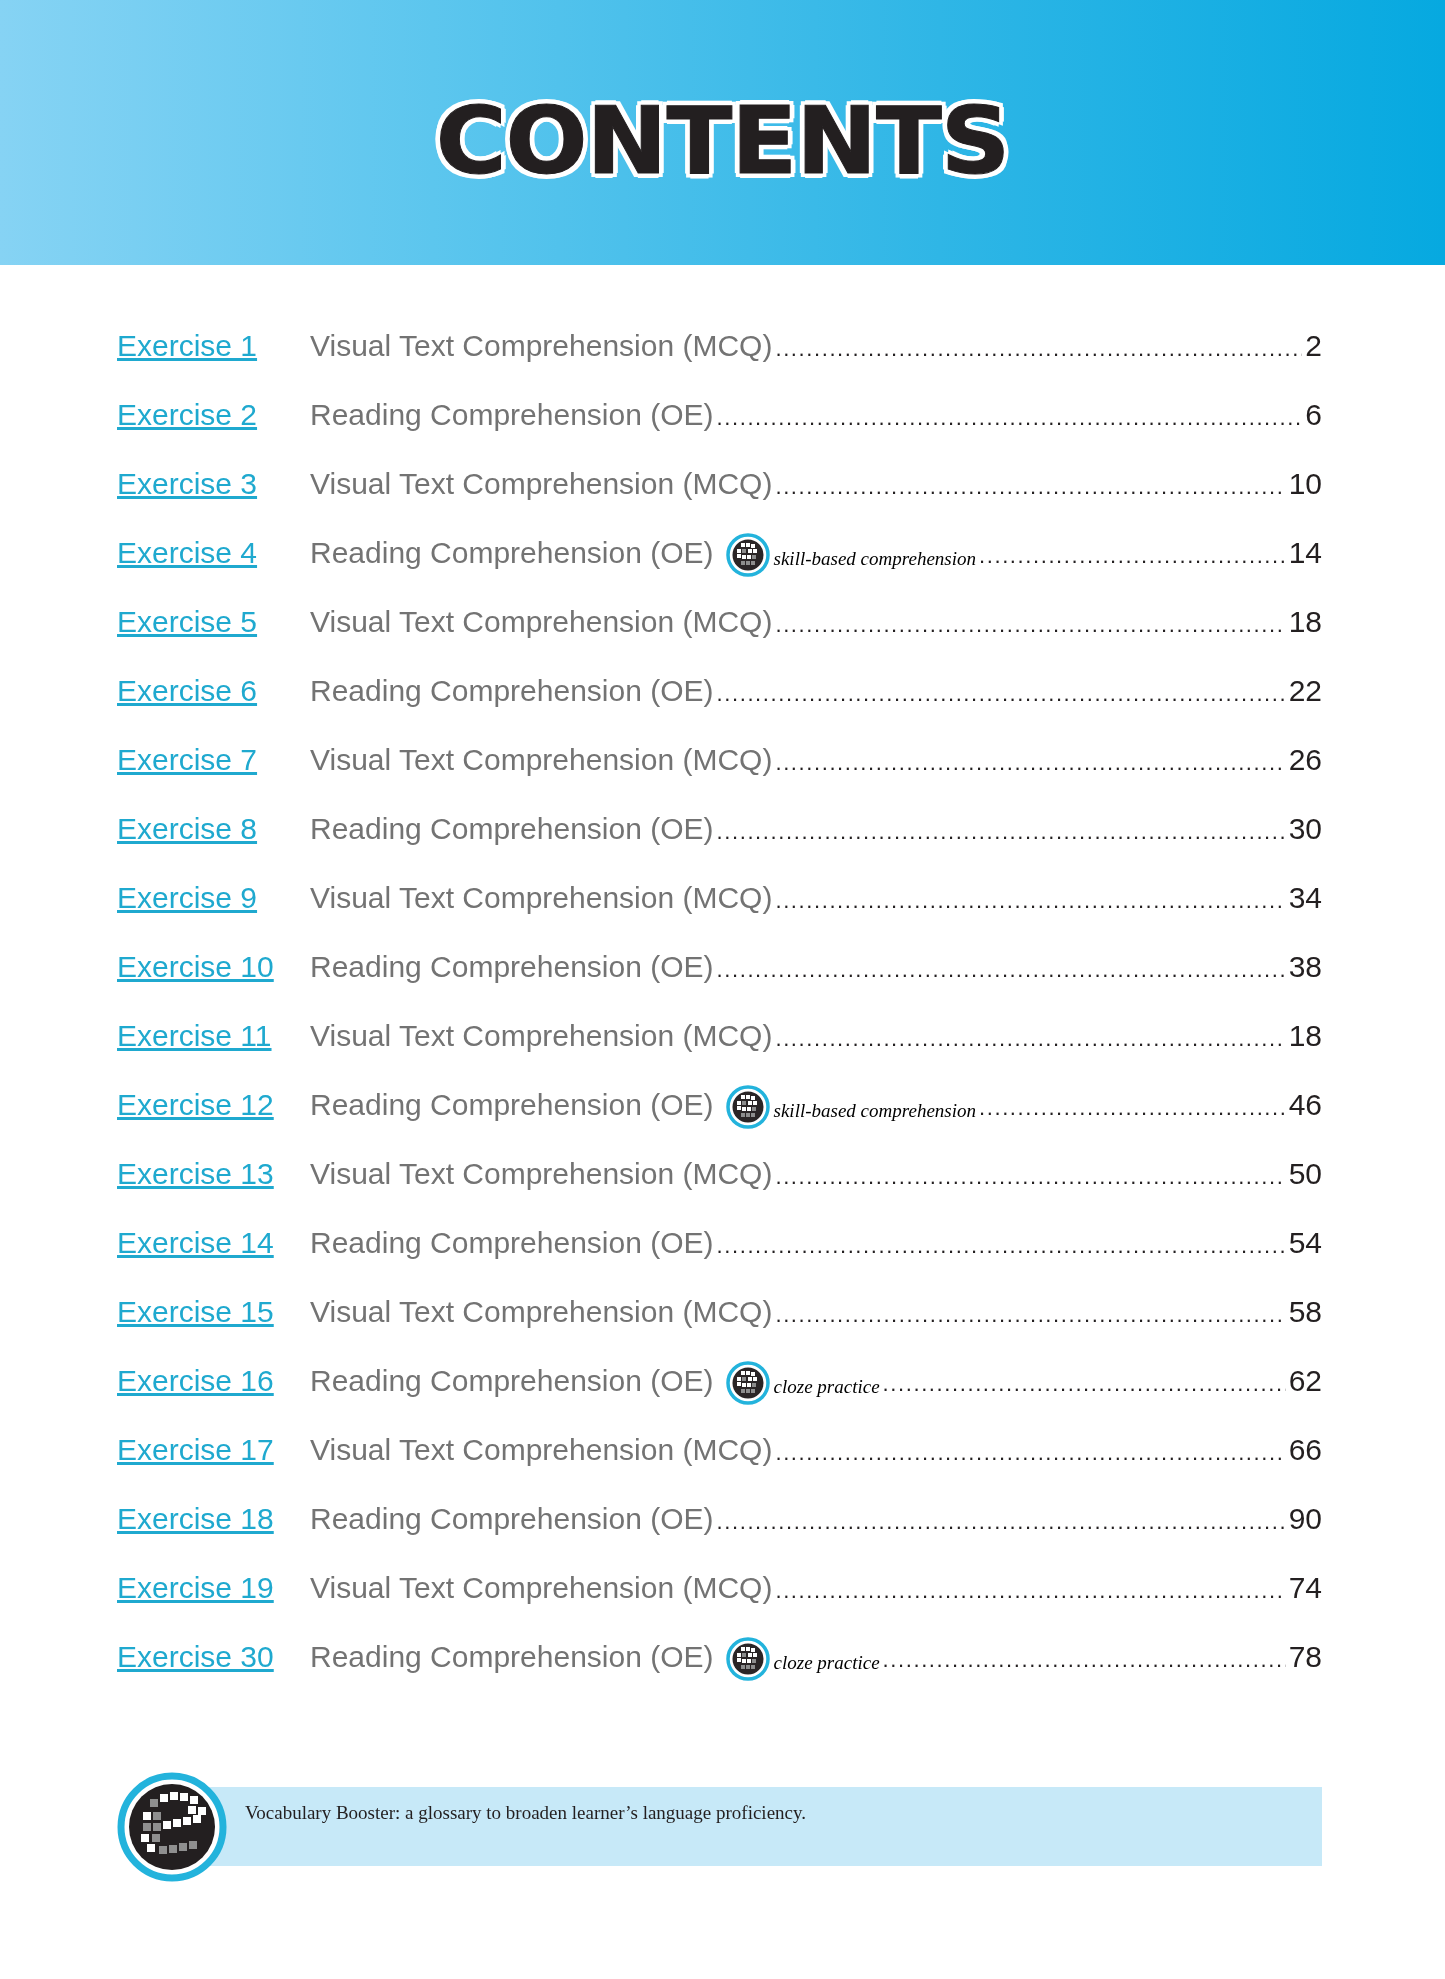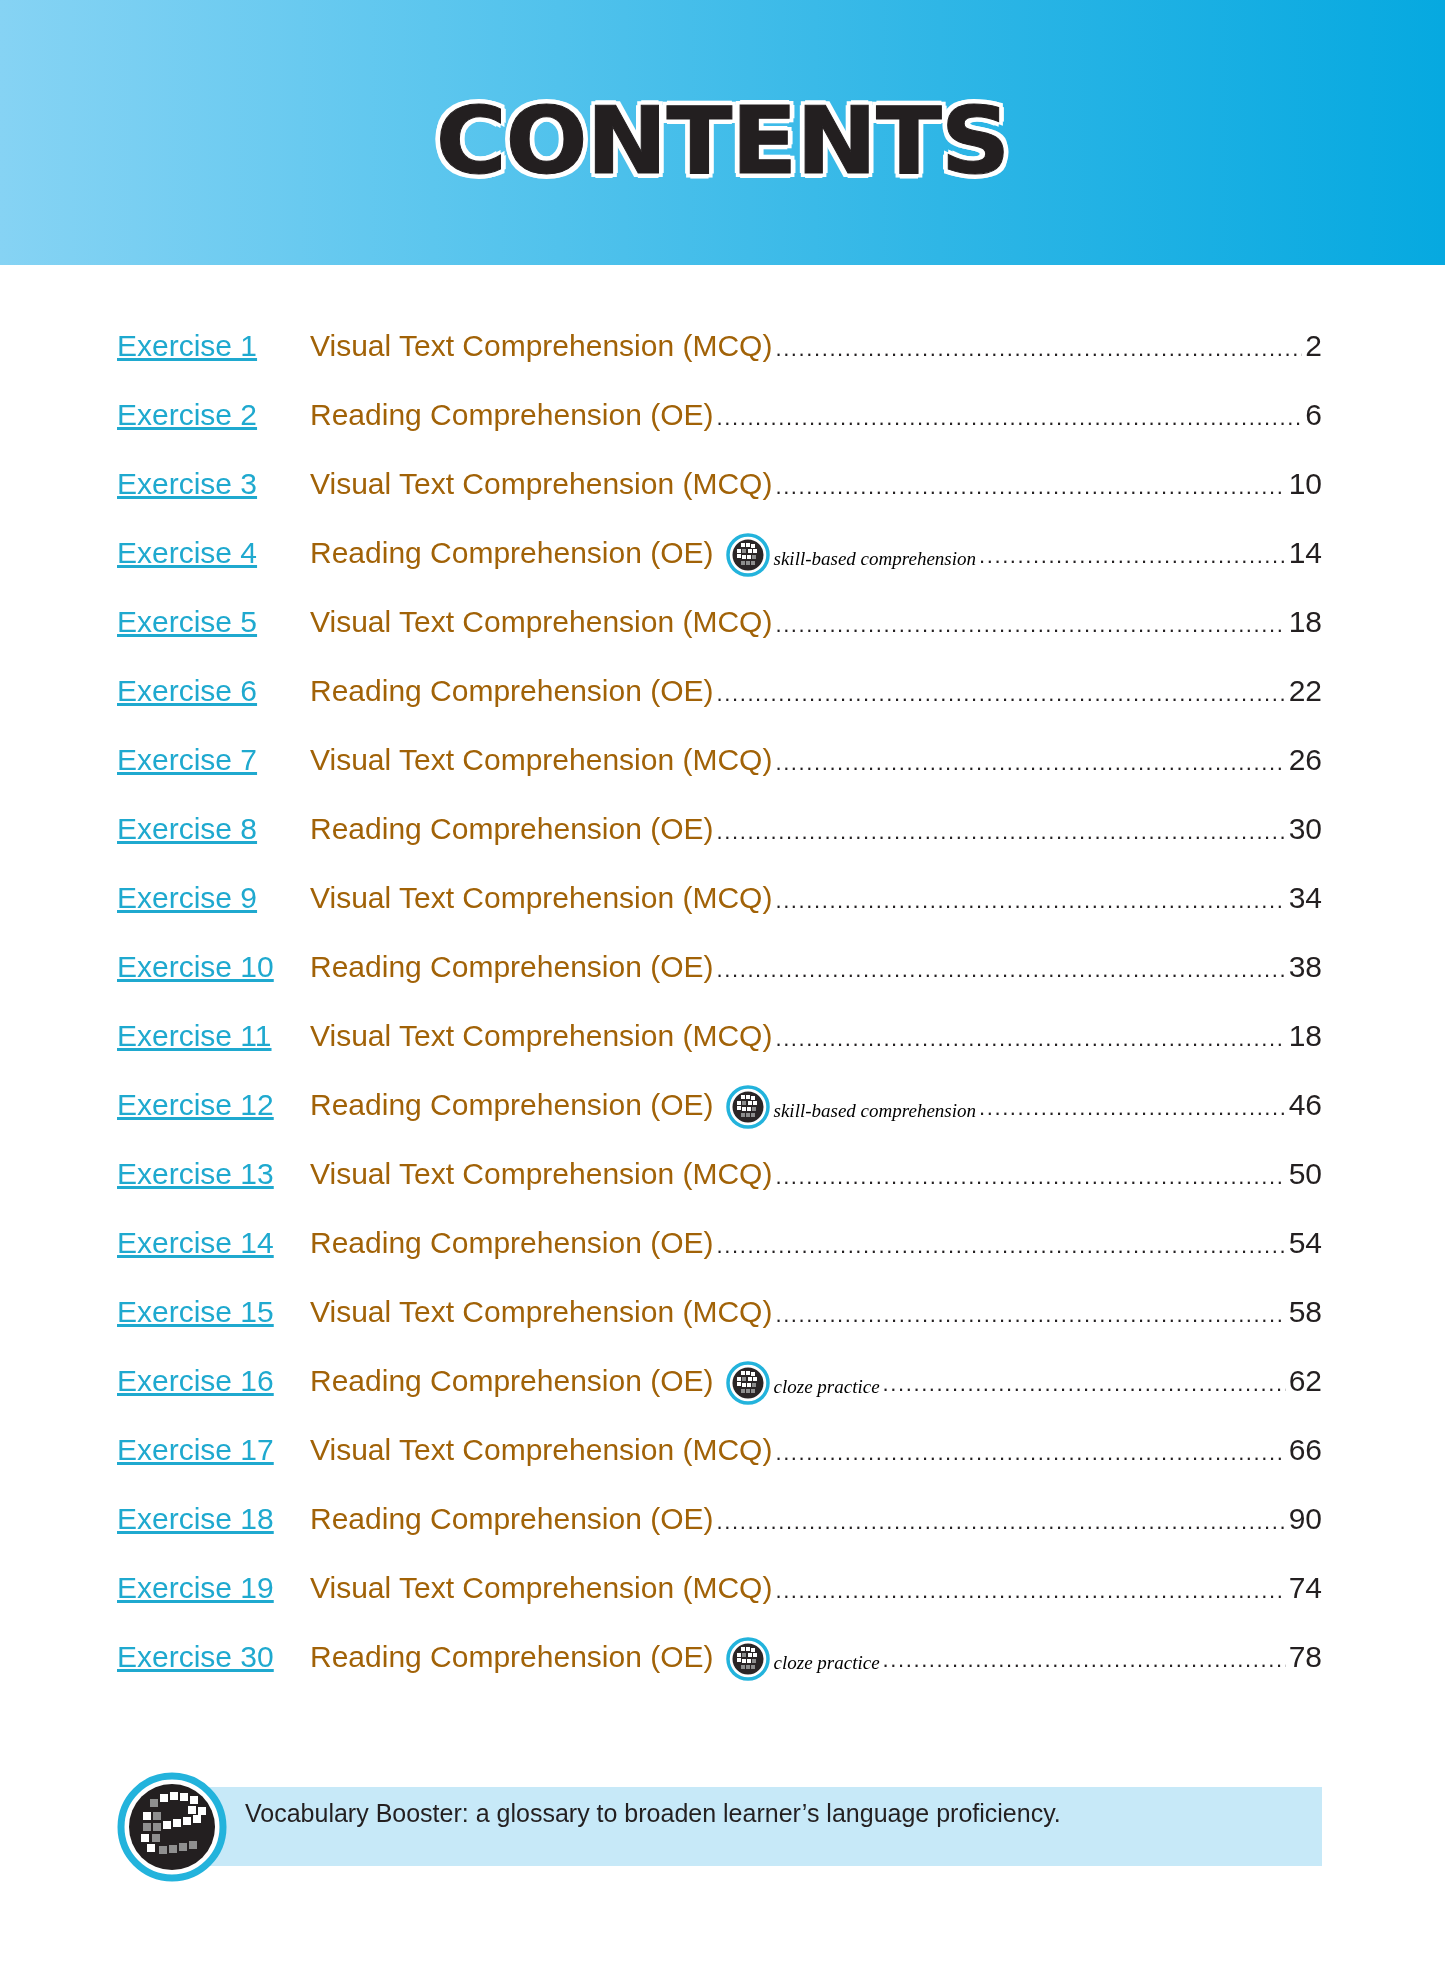--- a/index.html
+++ b/index.html
@@ -53,21 +53,21 @@
   }
   .ex-label {
     color: #1fa9cf;
     width: 193px;
     flex: 0 0 193px;
     white-space: nowrap;
     text-decoration: underline;
   }
   .ex-title {
     white-space: nowrap;
-    color: #a16207;
+    color: #737373;
   }
   .leader {
     flex: 1 1 auto;
     overflow: hidden;
     white-space: nowrap;
     color: #231f20;
     font-size: 22px;
     letter-spacing: 1.6px;
     margin: 0 3px;
     position: relative;
@@ -110,22 +110,22 @@
   }
   .booster-box {
     position: absolute;
     left: 60px; top: 15px;
     width: 1145px; height: 79px;
     background: #c7e9f8;
   }
   .booster-text {
     position: absolute;
     left: 128px; top: 27px;
-    font-family: Liberation Sans, sans-serif;
-    font-size: 25px;
+    font-family: Liberation Serif, serif;
+    font-size: 19px;
     line-height: 28px;
     color: #231f20;
   }
   .booster-text a { color: #231f20; text-decoration: underline; }
   .booster-text b { font-weight: bold; }
   .booster-icon {
     position: absolute;
     left: 0; top: 0;
     width: 110px; height: 110px;
   }

